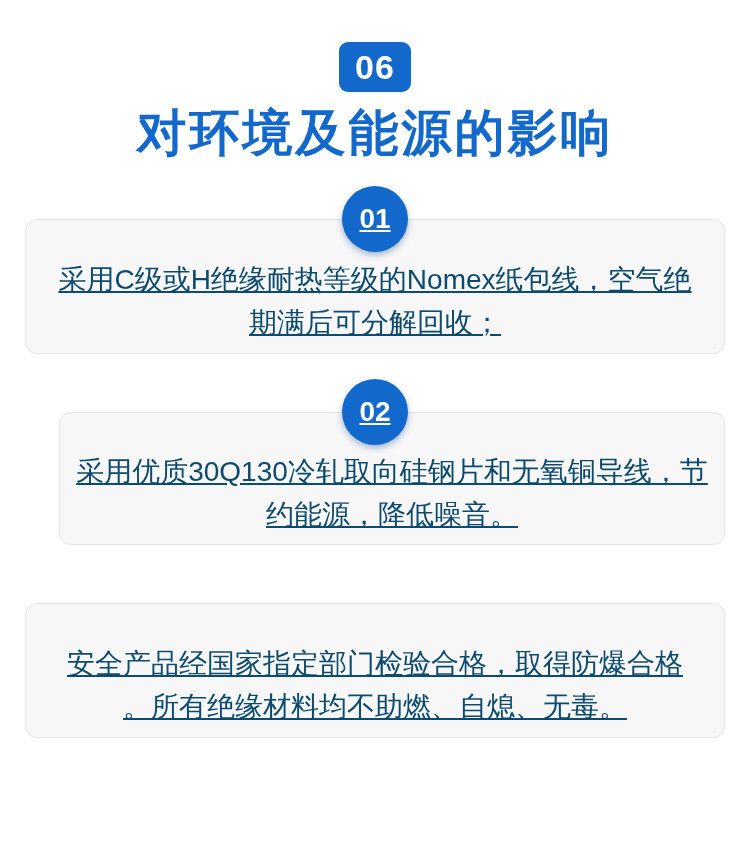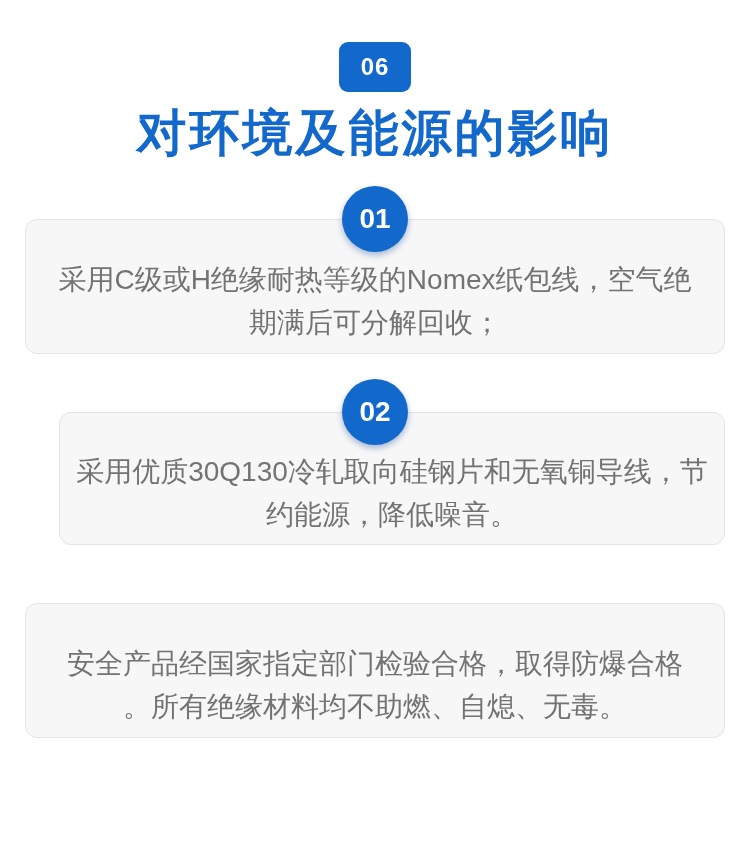--- a/index.html
+++ b/index.html
@@ -20,21 +20,21 @@
     text-align: center;
   }
   .badge {
     display: inline-block;
     min-width: 72px;
     height: 50px;
     line-height: 50px;
     padding: 0 14px;
     background: #1268CB;
     color: #ffffff;
-    font-size: 24px;
+    font-size: 34px;
     font-weight: bold;
     border-radius: 9px;
     letter-spacing: 1px;
   }
   .title {
     margin-top: 13px;
     color: #1268CB;
     font-family: "Liberation Serif", "DejaVu Serif", serif;
     font-size: 50px;
     font-weight: 900;
@@ -55,33 +55,35 @@
     border-radius: 50%;
     background: #1268CB;
     color: #ffffff;
     font-size: 28px;
     font-weight: bold;
     display: flex;
     align-items: center;
     justify-content: center;
     box-shadow: 0 3px 6px rgba(10, 60, 140, 0.35);
     z-index: 2;
+    text-decoration: underline;
   }
   .card {
     background: #f7f7f8;
     border: 1px solid #e4e4e6;
     border-radius: 12px;
     padding: 38px 16px 9px 16px;
     text-align: center;
   }
   .card-line {
-    color: #737373;
+    color: #0c4a6e;
     font-size: 28px;
     line-height: 43px;
     white-space: nowrap;
+    text-decoration: underline;
   }
   .card.two-lines { padding-top: 37px; padding-bottom: 8px; margin-left: 34px; }
 </style>
 </head>
 <body>
 
 <div class="page">
 
   <div class="header">
     <div class="badge">06</div>

